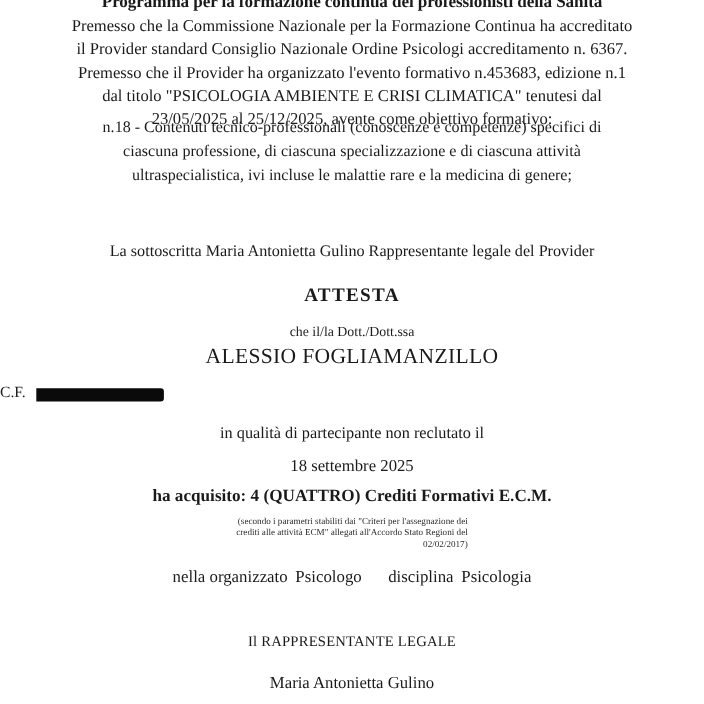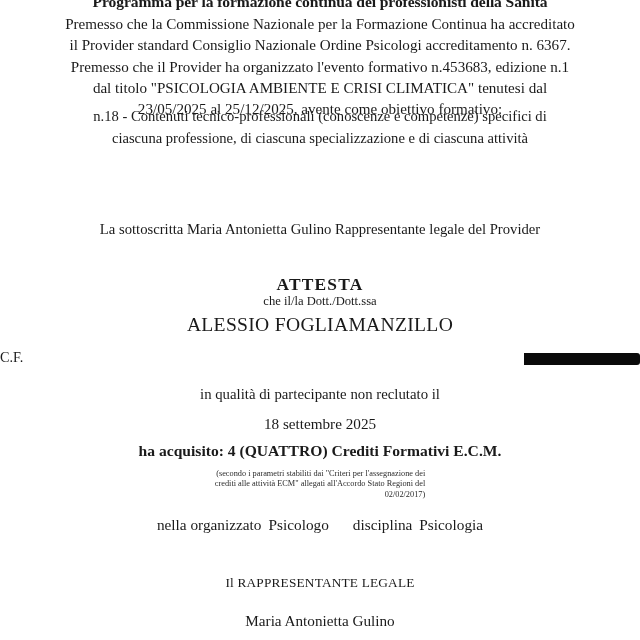--- a/index.html
+++ b/index.html
@@ -83,21 +83,20 @@
   
   .attesta {
     position: absolute;
     top: 258px;
     left: 0;
     right: 0;
     text-align: center;
     font-weight: bold;
     font-size: 17.4px;
     letter-spacing: 1.2px;
-    margin-top: 16px;
   }
 
   
   .che-il-la {
     position: absolute;
     top: 291px;
     left: 0;
     right: 0;
     font-size: 12.6px;
   }
@@ -114,21 +113,21 @@
   }
 
   
   .fiscal-row {
     position: absolute;
     top: 349px;
     left: 0;
     right: 0;
     display: flex;
     align-items: center;
-    justify-content: space-between;
+    justify-content: flex-start;
     gap: 10px;
   }
   .fiscal-label {
     font-size: 14.2px;
   }
   .fiscal-redaction {
     width: 116px;
     height: 12px;
     background: #0a0a0a;
     border-radius: 0 3px 3px 0;
@@ -237,20 +236,21 @@
     <div class="line">Premesso che la Commissione Nazionale per la Formazione Continua ha accreditato</div>
     <div class="line">il Provider standard Consiglio Nazionale Ordine Psicologi accreditamento n. 6367.</div>
     <div class="line">Premesso che il Provider ha organizzato l'evento formativo n.453683, edizione n.1</div>
     <div class="line">dal titolo "PSICOLOGIA AMBIENTE E CRISI CLIMATICA" tenutesi dal</div>
     <div class="line">23/05/2025 al 25/12/2025, avente come obiettivo formativo:</div>
   </div>
 
   <div class="objective">
     <div class="line">n.18 - Contenuti tecnico-professionali (conoscenze e competenze) specifici di</div>
     <div class="line">ciascuna professione, di ciascuna specializzazione e di ciascuna attività</div>
+    <div class="line">ultraspecialistica, ivi incluse le malattie rare e la medicina di genere;</div>
   </div>
 
   <div class="line signer-intro">La sottoscritta Maria Antonietta Gulino Rappresentante legale del Provider</div>
 
   <div class="attesta">ATTESTA</div>
 
   <div class="line che-il-la">che il/la Dott./Dott.ssa</div>
 
   <div class="participant-name">ALESSIO FOGLIAMANZILLO</div>
 

